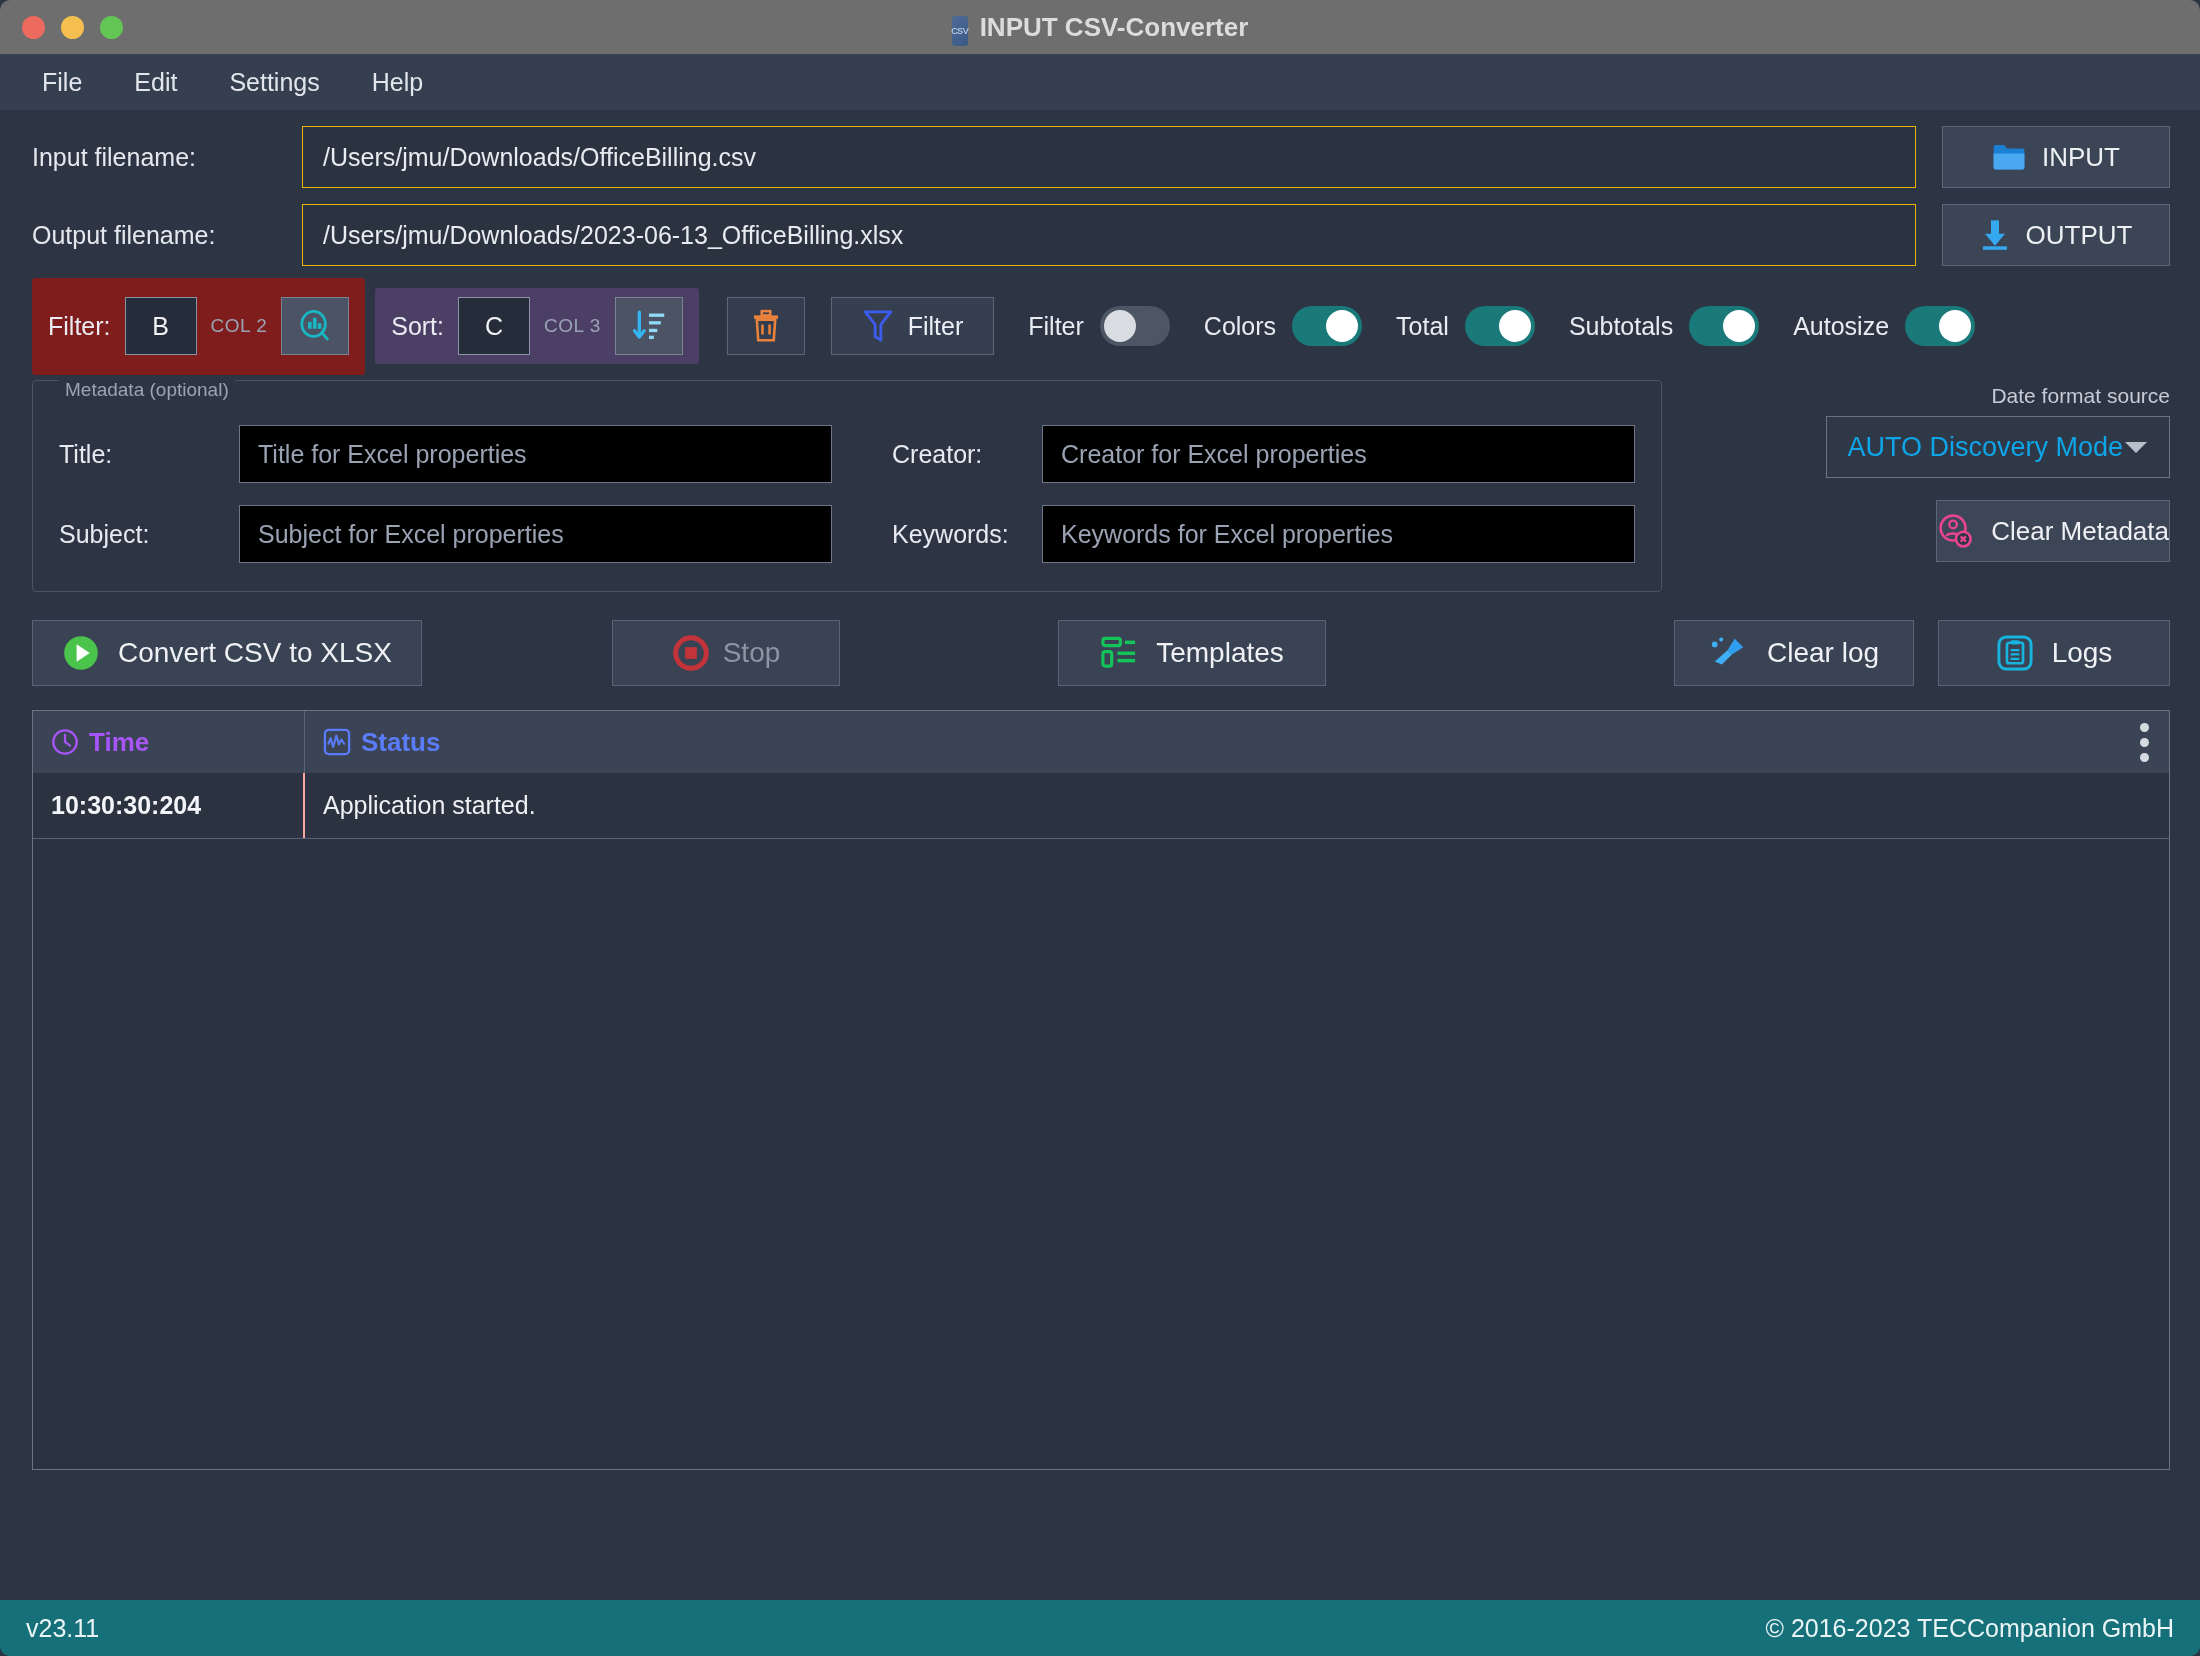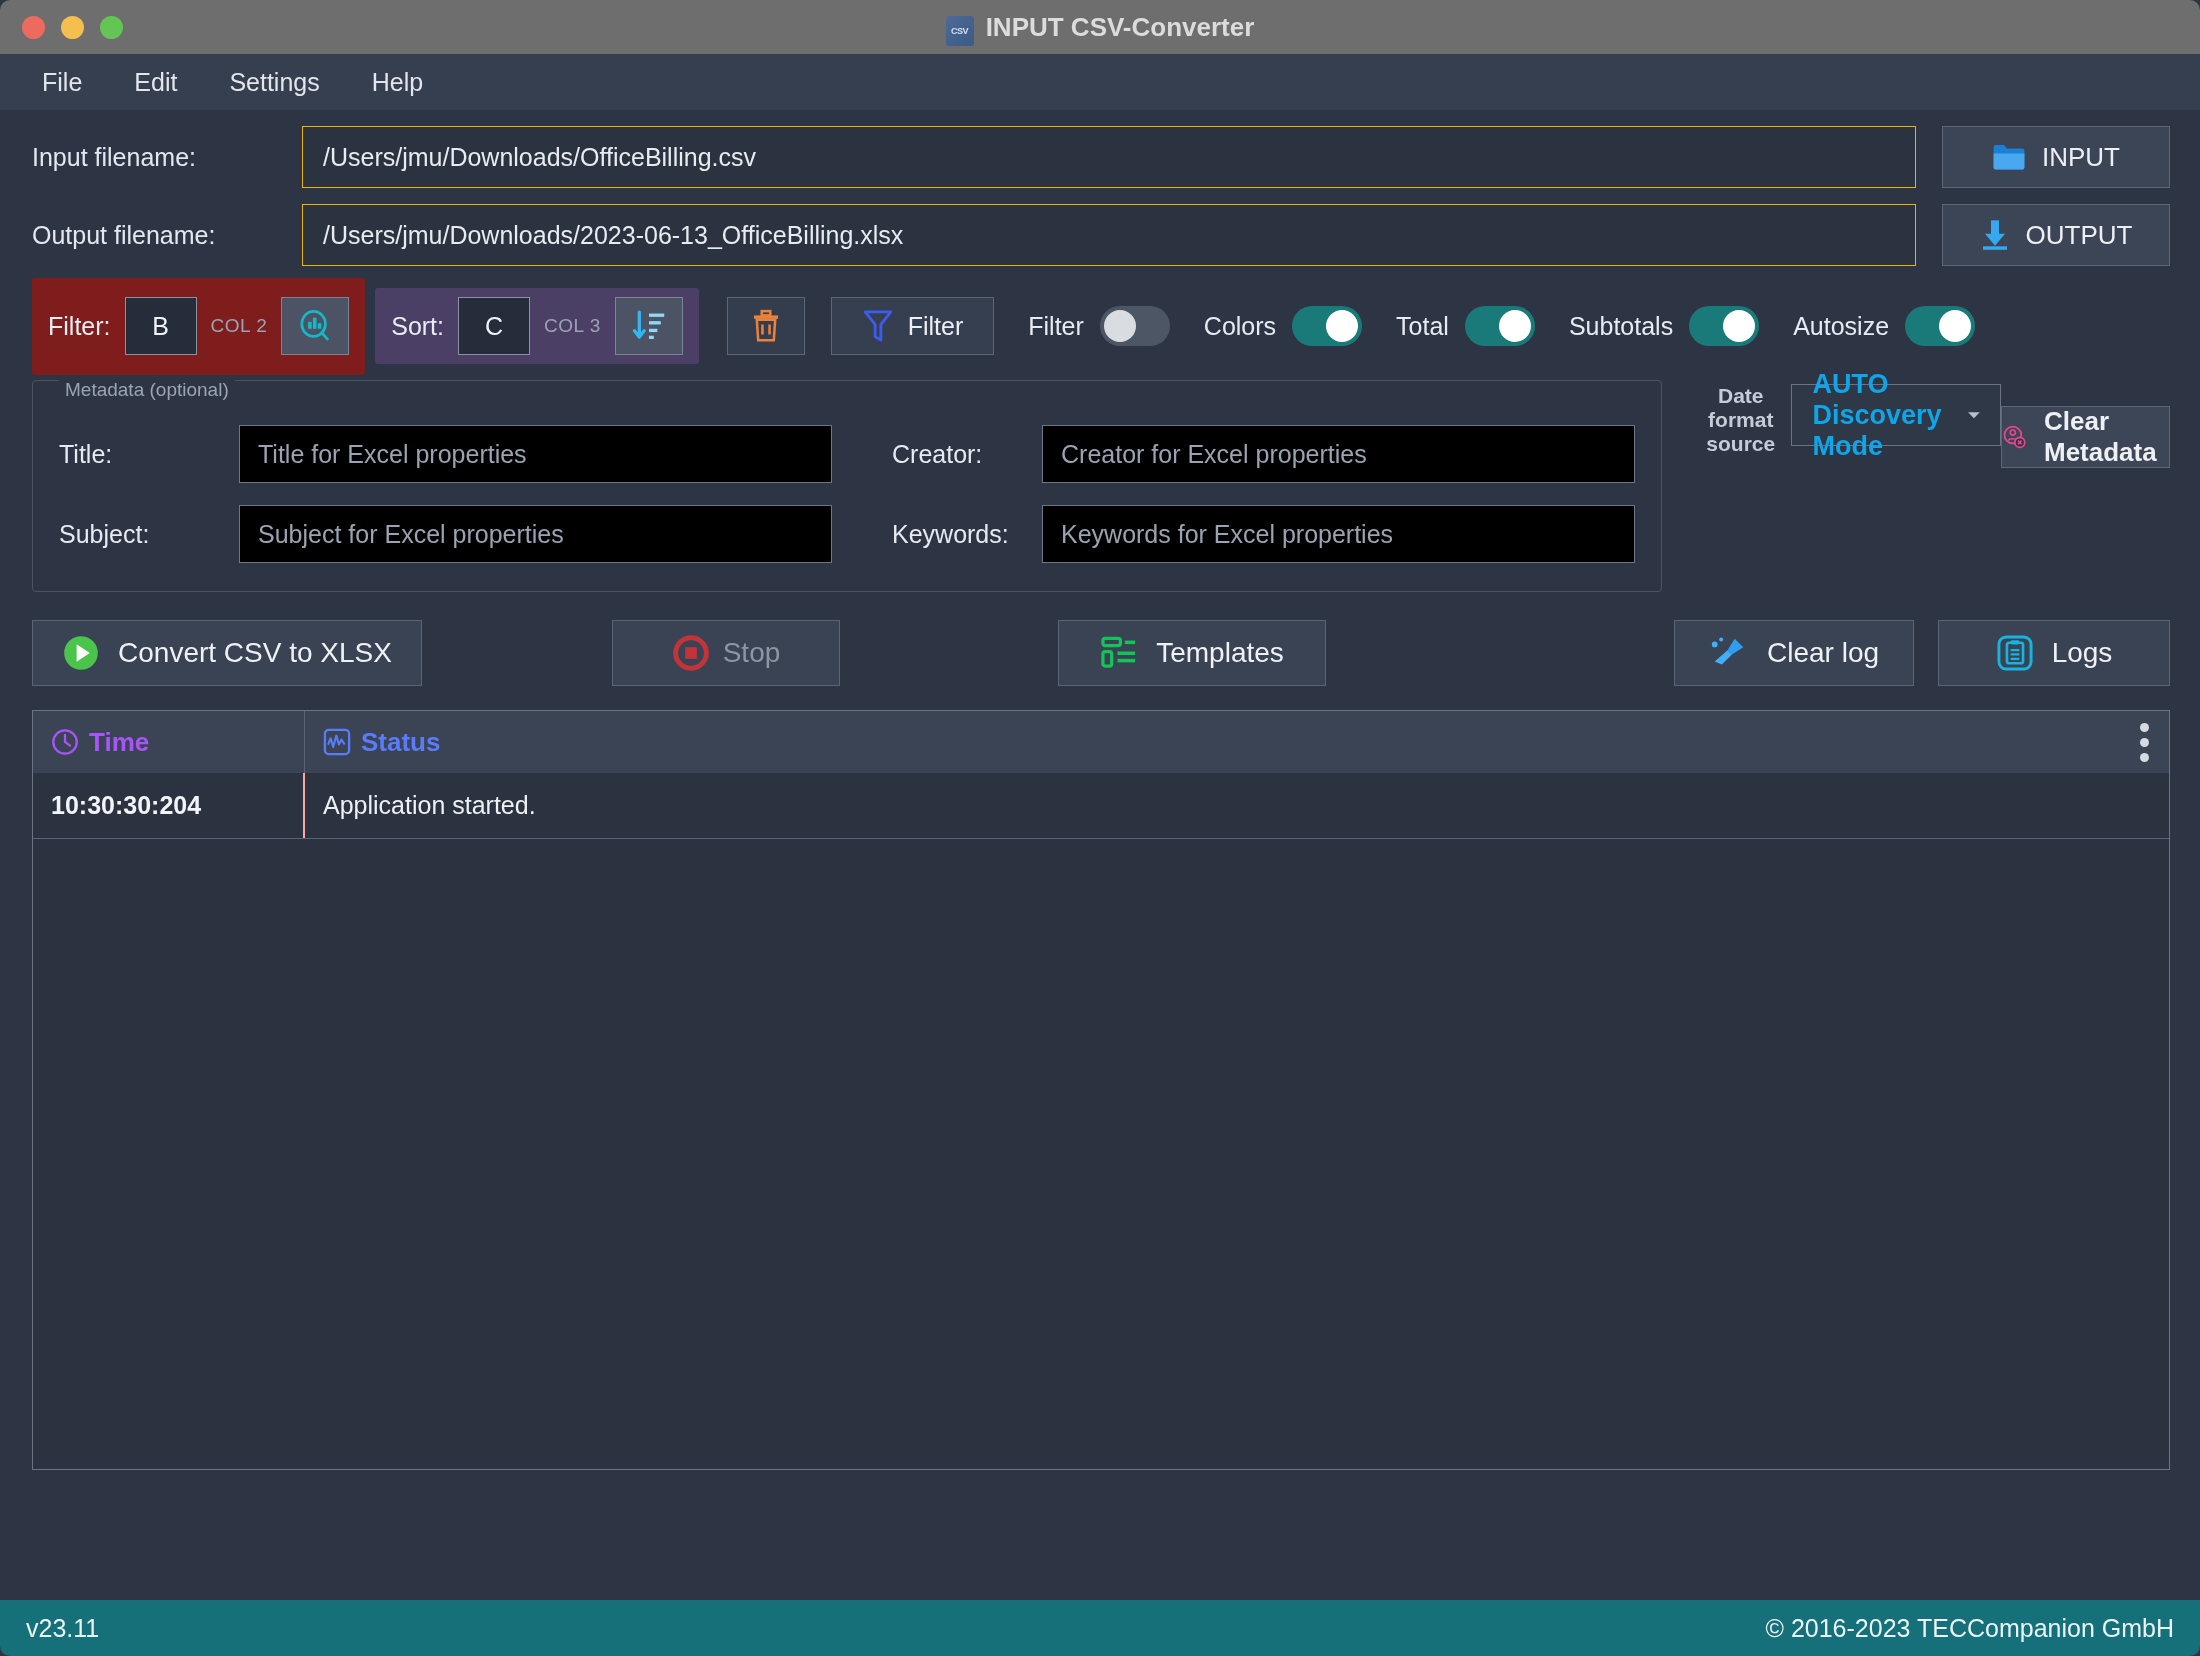--- a/index.html
+++ b/index.html
@@ -24,25 +24,25 @@
   .light.red { background: #ed6a5f; }
   .light.yellow { background: #f5bf4f; }
   .light.green { background: #62c554; }
   .title-center {
     position: absolute; left: 0; right: 0;
     display: flex; align-items: center; justify-content: center;
     gap: 12px;
     pointer-events: none;
   }
   .app-icon {
-    width: 28px; height: 30px;
+    width: 16px; height: 30px;
     background: linear-gradient(135deg, #4f6a96 0%, #3b5a86 100%);
     border-radius: 3px;
     display: flex; align-items: center; justify-content: center;
-    font-size: 9px; color: #cfe0f5; font-weight: bold;
+    font-size: 9px; color: #cfe0f5; font-weight: normal;
     letter-spacing: -0.5px;
     margin-top: 8px;
   }
   .app-title {
     color: #dcdcdc; font-size: 26px; font-weight: bold;
   }
 
   
   .menubar {
     height: 56px;
@@ -202,24 +202,23 @@
     border: 1px solid #6e7788;
     color: #9aa3b3; font-size: 25px;
     display: flex; align-items: center;
     padding: 0 18px;
     font-family: "Liberation Sans", sans-serif;
   }
   .meta-input::placeholder { color: #9aa3b3; }
 
   .right-col {
     width: 480px; flex: none;
-    display: flex; flex-direction: row;
-    align-items: flex-start;
+    display: flex; flex-direction: column;
+    align-items: flex-end;
     padding-top: 4px;
-    font-weight: bold;
   }
   .dfs-label {
     color: #c6cbd5; font-size: 21px; text-align: center;
     margin-bottom: 8px;
   }
   .select-box {
     height: 62px;
     background: #2f3847;
     border: 1px solid #6b7485;
     display: flex; align-items: center;

